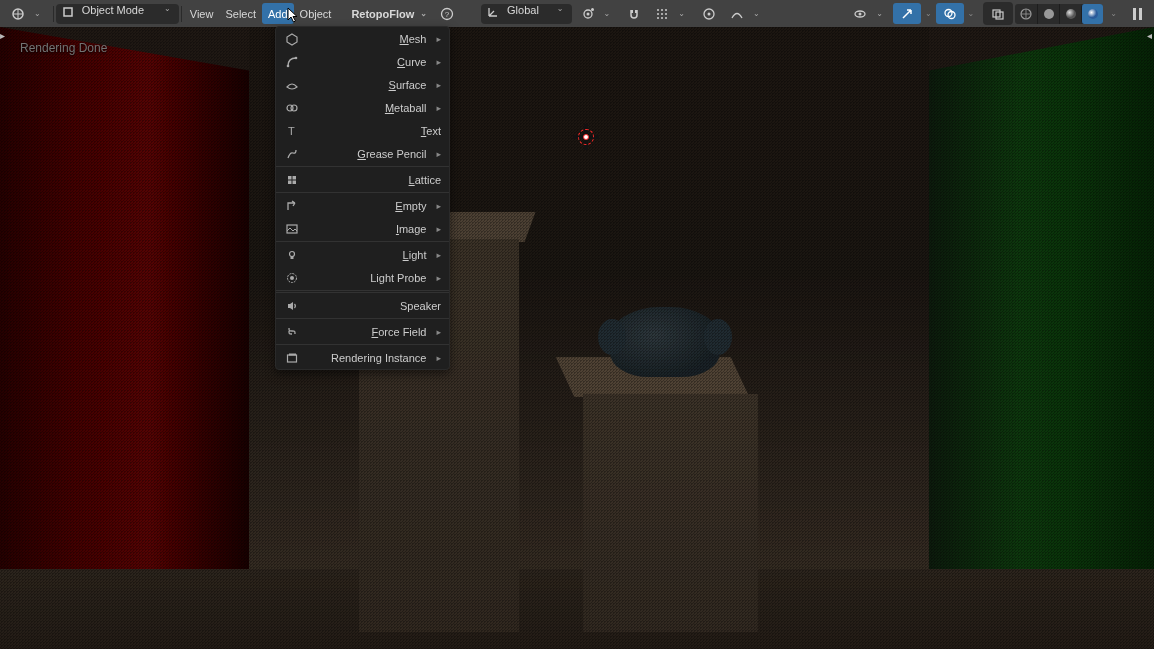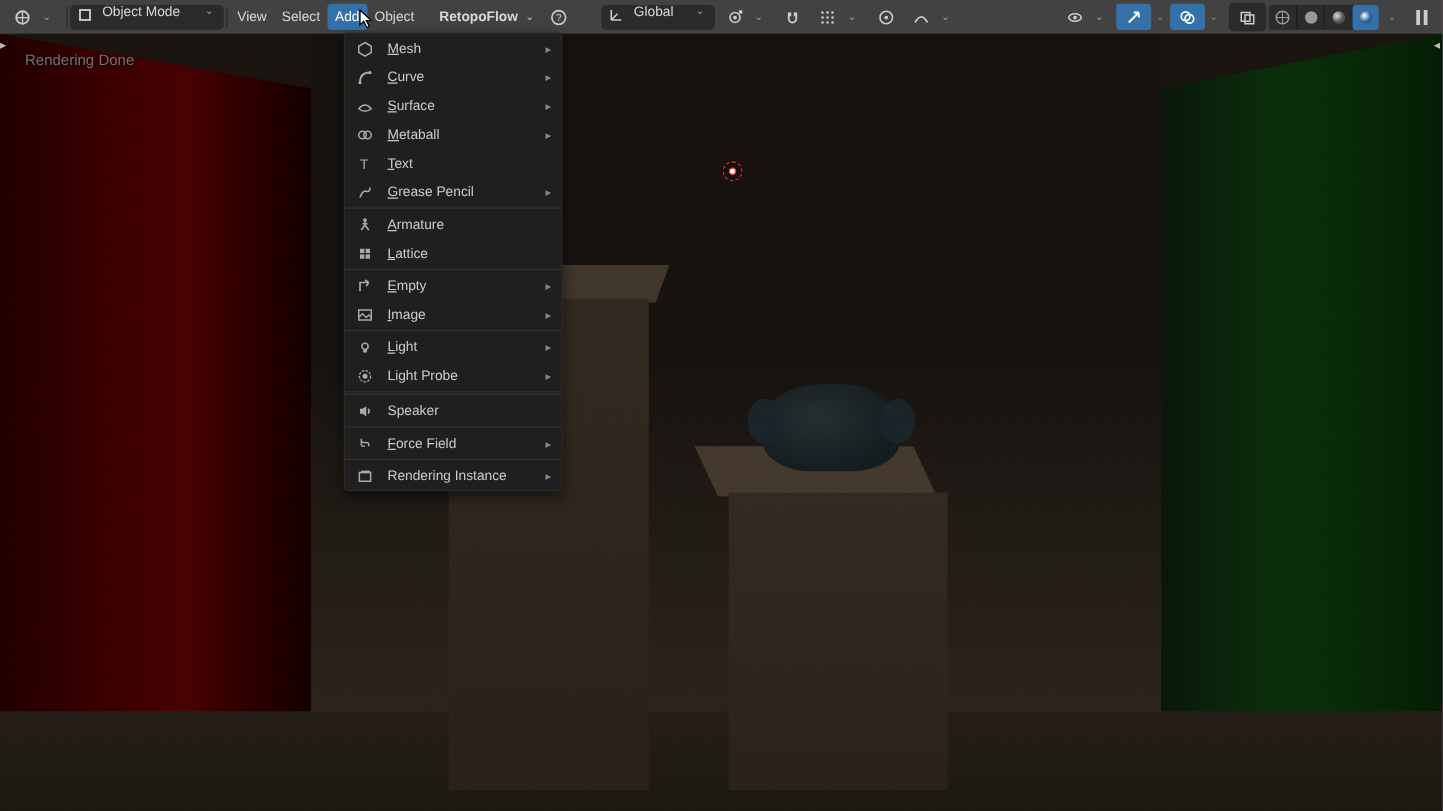--- a/index.html
+++ b/index.html
@@ -45,21 +45,21 @@
 .spacer { flex:1; }
 .il { display:flex; align-items:center; gap:2px;font-weight:bold;}
 .group { display:flex; align-items:center; gap:0; background:#2b2b2b; border-radius:3px; height:20px; margin:0 3px;}
 .group .ic { width:22px; height:20px; display:flex; align-items:center; justify-content:center; border-left:1px solid #1d1d1d;}
 .group .ic:first-child { border-left:none;}
 .group .ic.active { background:#3371a8; border-radius:3px;}
 
 
 .menu { position:absolute; left:275px; top:26px; width:175px; background:#1f1f1f; border:1px solid #2a2a2a; border-radius:4px; box-shadow:0 4px 10px rgba(0,0,0,.5); color:#ccc; font-size:11px; overflow:hidden;}
 .mi { display:flex; align-items:center; height:23px; padding:0 8px; gap:10px; cursor:pointer; position:relative;}
-.mi .lbl { flex:1; }
+.mi .lbl { flex:1;text-align:right; }
 .mi .u { text-decoration:underline; text-decoration-thickness:1px;}
 .mi .arr { font-size:9px; color:#888;}
 .mi .micon { width:16px; height:16px; display:flex; align-items:center; justify-content:center; color:#aaa;}
 .msep { height:1px; background:#323232; margin:1px 0;}
 
 .mouse-cursor { position:absolute; left:289px; top:9px; pointer-events:none; transform:translate(-2px,-2px);}
 .pause { display:flex; gap:3px; padding:0 6px;}
 .pause span{ width:3px; height:12px; background:#ccc;}
 svg { display:block; }
 </style>
@@ -328,29 +328,20 @@
           <path d="M3 11 Q5 5 8 6 Q11 7 11 3" fill="none" stroke="currentColor" stroke-width="1.3"></path>
         </svg>
       </span>
       <span class="lbl"><span class="u">G</span>rease Pencil</span>
       <span class="arr">▸</span>
     </div>
     <div class="msep"></div>
     <div class="mi">
       <span class="micon">
         <svg width="14" height="14" viewBox="0 0 14 14">
-          <circle cx="7" cy="3" r="1.5" fill="currentColor"></circle>
-          <path d="M7 4v3M7 7l-3 4M7 7l3 4M5 6h4" stroke="currentColor" stroke-width="1.3"></path>
-        </svg>
-      </span>
-      <span class="lbl"><span class="u">A</span>rmature</span>
-    </div>
-    <div class="mi">
-      <span class="micon">
-        <svg width="14" height="14" viewBox="0 0 14 14">
           <rect x="3" y="3" width="3.5" height="3.5" fill="currentColor"></rect>
           <rect x="7.5" y="3" width="3.5" height="3.5" fill="currentColor"></rect>
           <rect x="3" y="7.5" width="3.5" height="3.5" fill="currentColor"></rect>
           <rect x="7.5" y="7.5" width="3.5" height="3.5" fill="currentColor"></rect>
         </svg>
       </span>
       <span class="lbl"><span class="u">L</span>attice</span>
     </div>
     <div class="msep"></div>
     <div class="mi">

